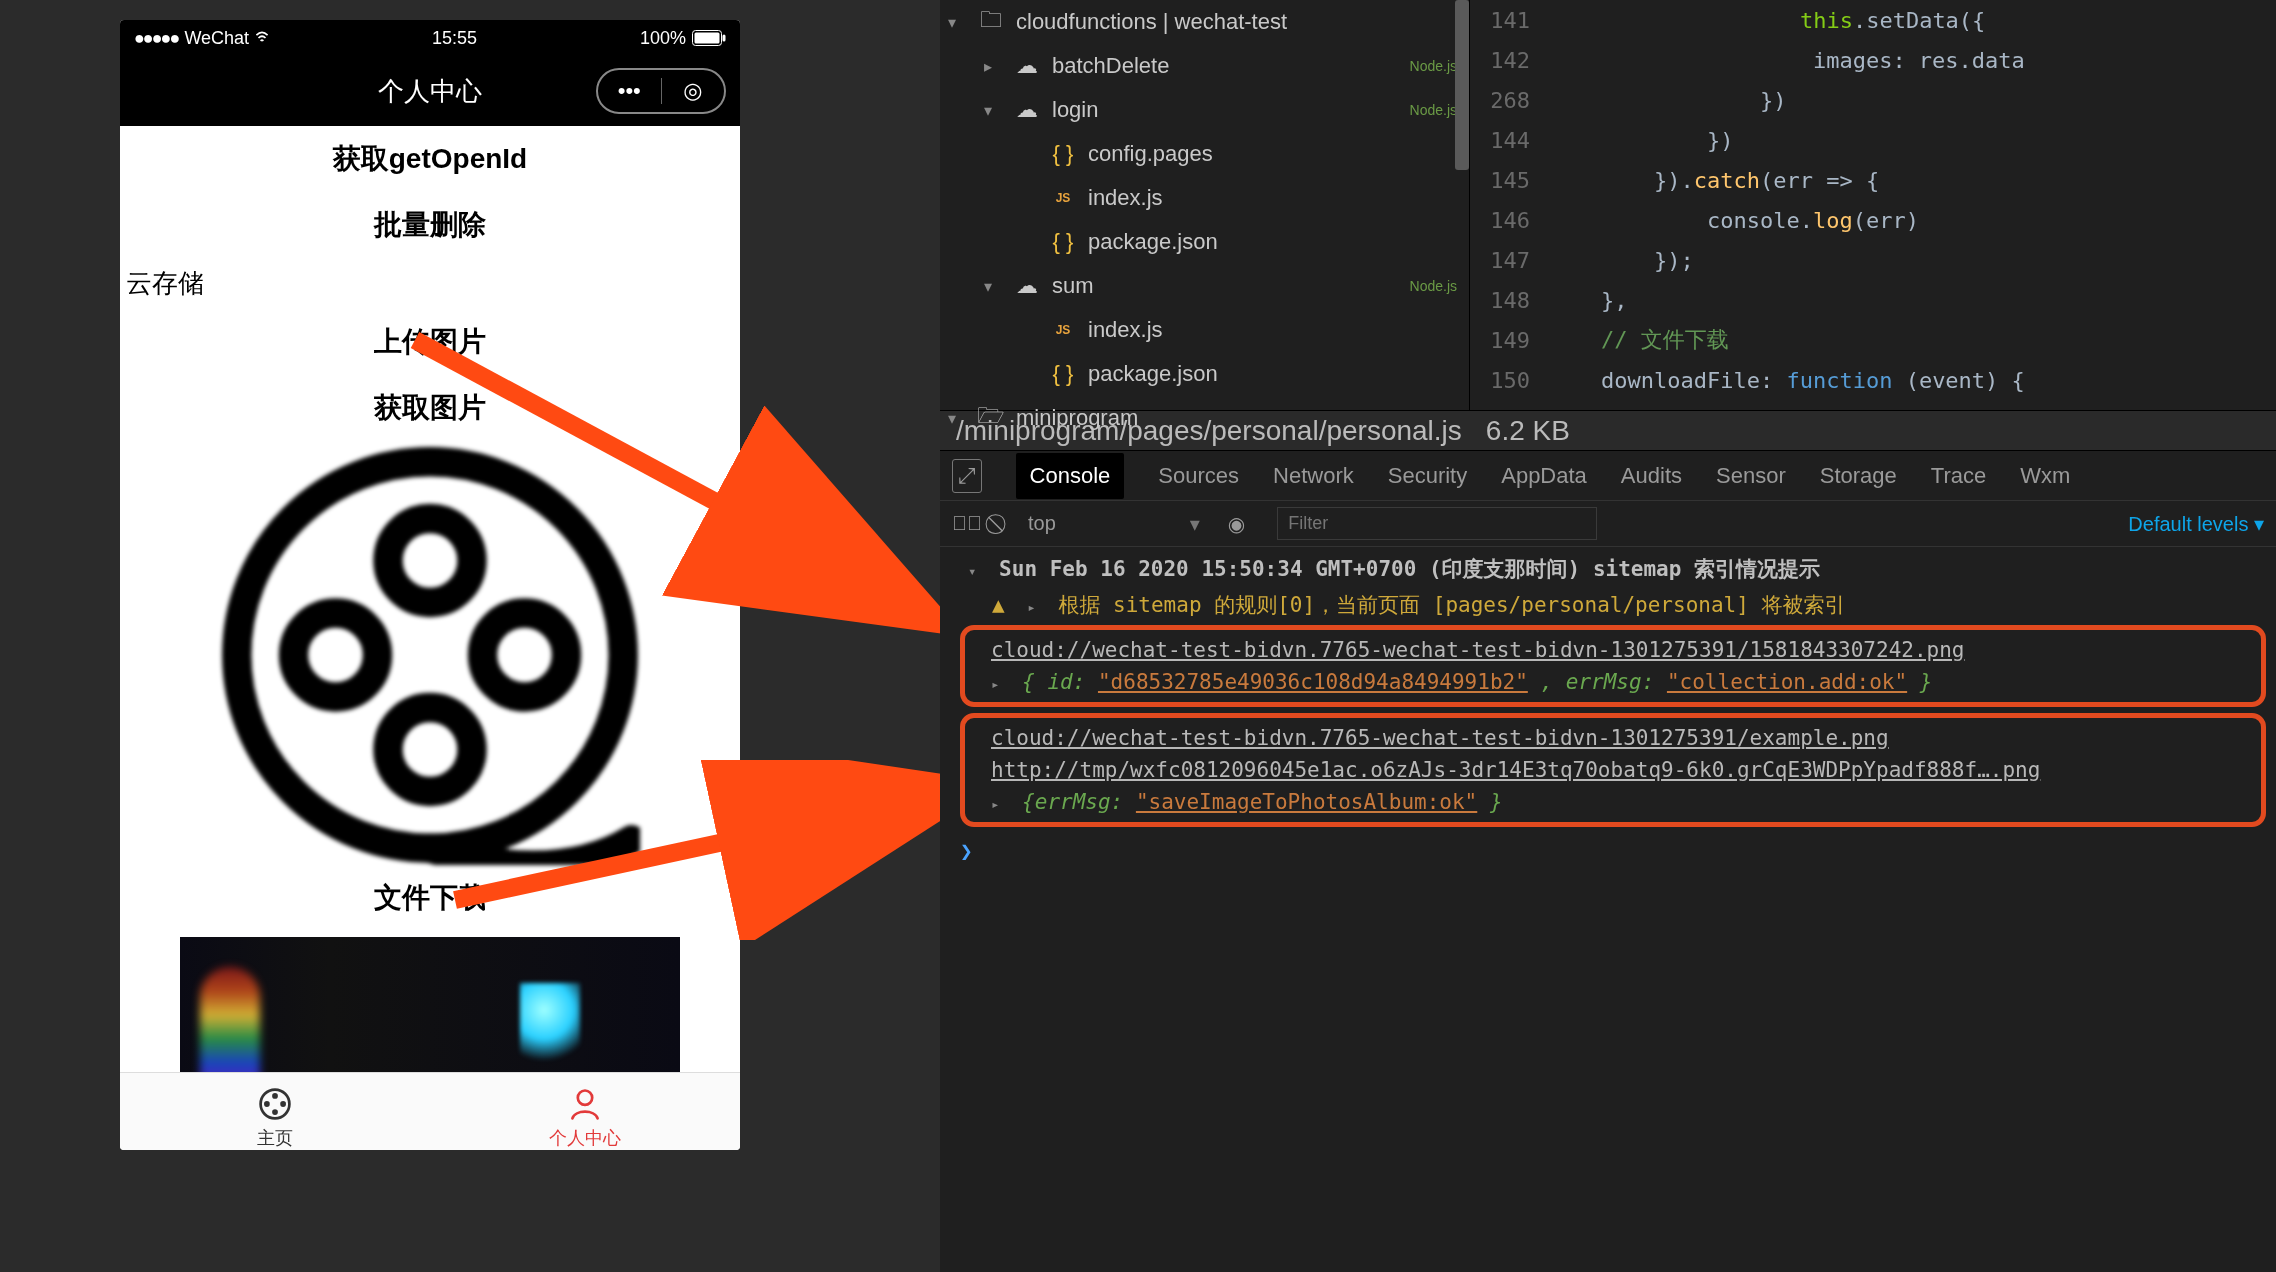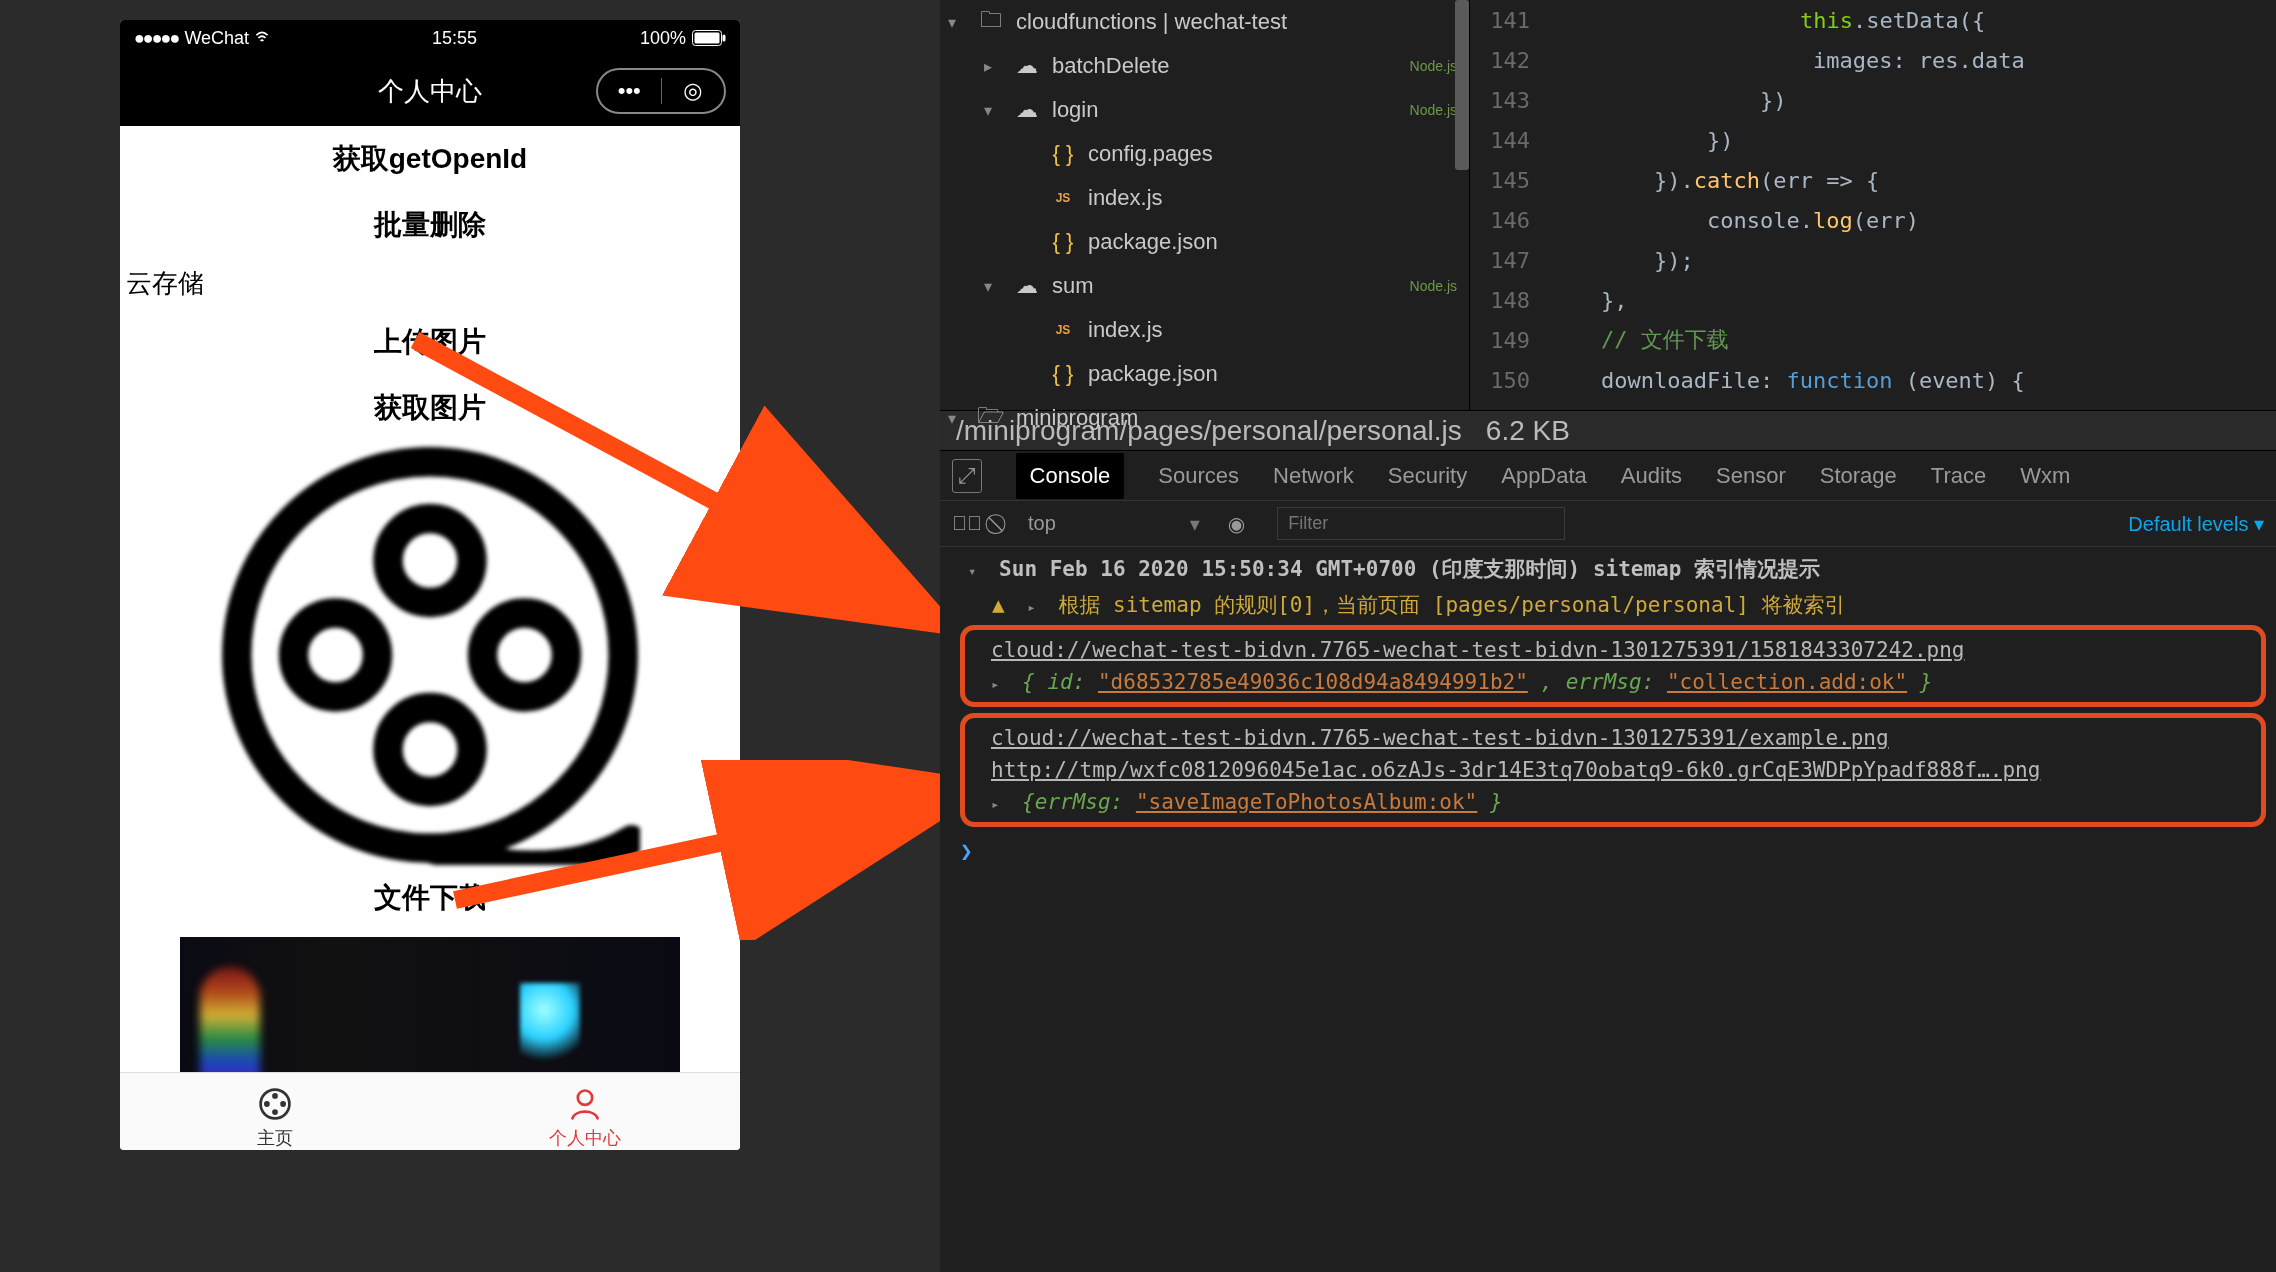--- a/index.html
+++ b/index.html
@@ -203,21 +203,21 @@
     }
     .dt-tabs .dt-tab.active { color: #fff; background: #000; padding: 10px 14px; border-radius: 2px; }
     .dt-tabs .dt-tab { cursor: pointer; }
     .dt-toolbar {
       height: 46px; display: flex; align-items: center; gap: 18px; padding: 0 12px;
       border-bottom: 1px solid #333; color: #9a9a9a; font-size: 20px;
     }
     .dt-toolbar .ctx { display: flex; align-items: center; gap: 14px; border: 0; padding: 4px 10px; }
     .dt-toolbar .filter {
       margin-left: 14px; background: transparent; border: 1px solid #3a3a3a; color: #bbb;
-      padding: 5px 10px; width: 288px; font-size: 18px;
+      padding: 5px 10px; width: 320px; font-size: 18px;
     }
     .dt-toolbar .levels { margin-left: auto; color: #0ea5e9; }
     .console {
       flex: 1; padding: 4px 10px 12px; font-family: ui-monospace, Menlo, Consolas, monospace; font-size: 21px;
       color: #c8c8c8;
     }
     .cons-row { padding: 4px 0 4px 18px; }
     .cons-row.group { color: #bfbfbf; font-weight: 700; }
     .cons-row .tri { color: #888; margin-right: 10px; font-size: 14px; }
     .cons-row.warn { color: #cfa93a; }
@@ -379,21 +379,21 @@
         <span class="chevr">▾</span>
         <span class="ico ico-folder">🗁</span>
         <span>miniprogram</span>
       </div>
       <div class="scrollbar-v"></div>
     </div>
 
     <div class="code-pane">
       <div class="code-line"><span class="gutter">141</span><span class="k-id">                </span><span class="k-this">this</span><span class="k-id">.setData({</span></div>
       <div class="code-line"><span class="gutter">142</span><span class="k-id">                    </span><span class="k-id">images: res.data</span></div>
-      <div class="code-line"><span class="gutter">143</span><span class="k-id">                </span><span class="k-id">})</span></div>
+      <div class="code-line"><span class="gutter">268</span><span class="k-id">                </span><span class="k-id">})</span></div>
       <div class="code-line"><span class="gutter">144</span><span class="k-id">            </span><span class="k-id">})</span></div>
       <div class="code-line"><span class="gutter">145</span><span class="k-id">        </span><span class="k-id">}).</span><span class="k-call">catch</span><span class="k-id">(err =&gt; {</span></div>
       <div class="code-line"><span class="gutter">146</span><span class="k-id">            </span><span class="k-id">console.</span><span class="k-call">log</span><span class="k-id">(err)</span></div>
       <div class="code-line"><span class="gutter">147</span><span class="k-id">        </span><span class="k-id">});</span></div>
       <div class="code-line"><span class="gutter">148</span><span class="k-id">    </span><span class="k-id">},</span></div>
       <div class="code-line"><span class="gutter">149</span><span class="k-id">    </span><span class="k-comment">// 文件下载</span></div>
       <div class="code-line"><span class="gutter">150</span><span class="k-id">    </span><span class="k-id">downloadFile: </span><span class="k-blue">function</span><span class="k-id"> (event) {</span></div>
     </div>
   </div>
 

